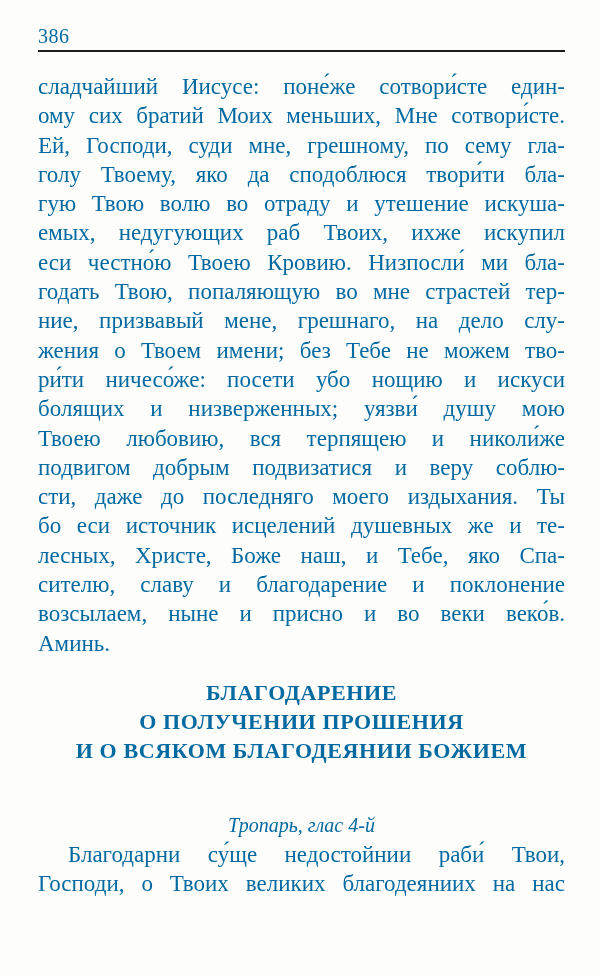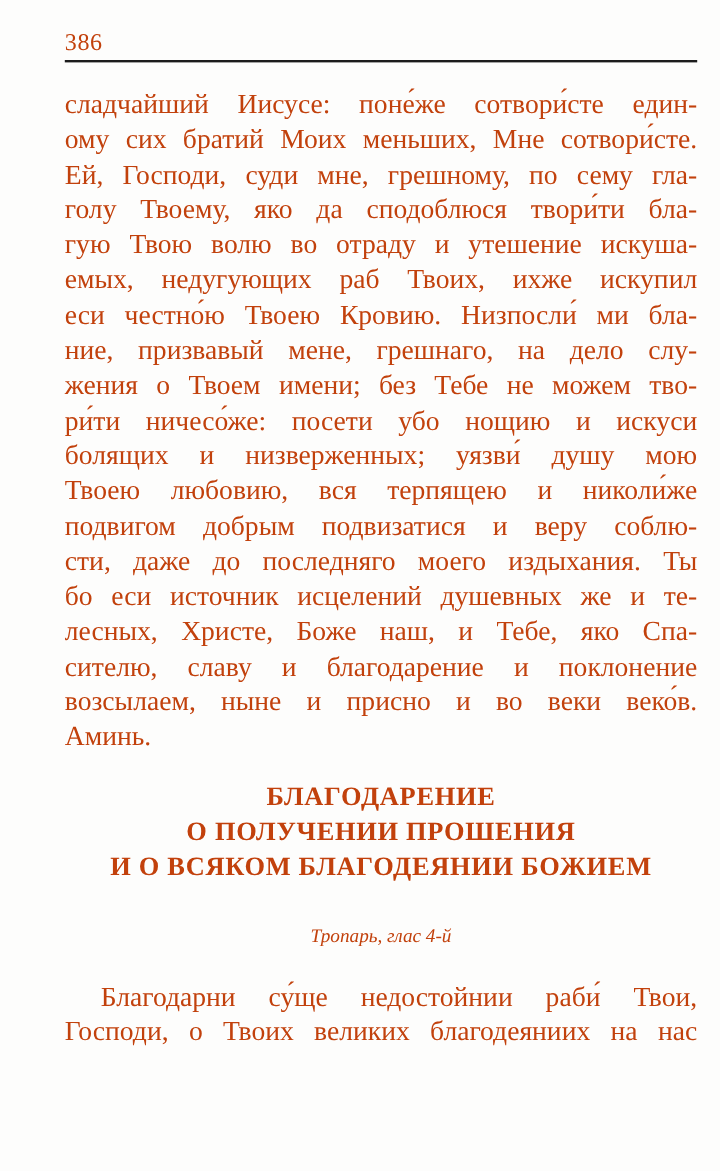--- a/index.html
+++ b/index.html
@@ -5,25 +5,24 @@
   html, body {
     margin: 0;
     padding: 0;
     background: #e8e8e8;
   }
   .page {
     position: relative;
     width: 600px;
     height: 976px;
     background: #fdfdfc;
-    color: #c2410c;
+    color: #0369a1;
     font-family: "Liberation Serif", "DejaVu Serif", serif;
     overflow: hidden;
     box-sizing: border-box;
-    padding-left: 16px;
   }
   .content {
     margin-left: 38px;
     width: 527px;
   }
   
   .running-head {
     display: flex;
     justify-content: space-between;
     align-items: baseline;
@@ -72,29 +71,28 @@
     line-height: 29px;
     letter-spacing: 0.6px;
   }
   .centered .line {
     text-align: center;
     text-align-last: center;
     white-space: nowrap;
   }
   
   .tropar-heading {
-    margin-top: 30px;
+    margin-top: 46px;
     font-style: italic;
-    font-size: 16px;
+    font-size: 20px;
     line-height: 29px;
     text-align: center;
   }
   
   .second-paragraph {
-    margin-top: 21px;
     font-size: 23px;
     line-height: 29.3px;
   }
 </style>
 </head>
 <body>
 
 <div class="page">
   <div class="content">
 
@@ -104,20 +102,21 @@
     <hr class="head-rule">
 
     <div class="body-text justified">
         <div class="line">сладчайший Иисусе: поне́же сотвори́сте един-</div>
         <div class="line">ому сих братий Моих меньших, Мне сотвори́сте.</div>
         <div class="line">Ей, Господи, суди мне, грешному, по сему гла-</div>
         <div class="line">голу Твоему, яко да сподоблюся твори́ти бла-</div>
         <div class="line">гую Твою волю во отраду и утешение искуша-</div>
         <div class="line">емых, недугующих раб Твоих, ихже искупил</div>
         <div class="line">еси честно́ю Твоею Кровию. Низпосли́ ми бла-</div>
+        <div class="line">годать Твою, попаляющую во мне страстей тер-</div>
         <div class="line">ние, призвавый мене, грешнаго, на дело слу-</div>
         <div class="line">жения о Твоем имени; без Тебе не можем тво-</div>
         <div class="line">ри́ти ничесо́же: посети убо нощию и искуси</div>
         <div class="line">болящих и низверженных; уязви́ душу мою</div>
         <div class="line">Твоею любовию, вся терпящею и николи́же</div>
         <div class="line">подвигом добрым подвизатися и веру соблю-</div>
         <div class="line">сти, даже до последняго моего издыхания. Ты</div>
         <div class="line">бо еси источник исцелений душевных же и те-</div>
         <div class="line">лесных, Христе, Боже наш, и Тебе, яко Спа-</div>
         <div class="line">сителю, славу и благодарение и поклонение</div>

